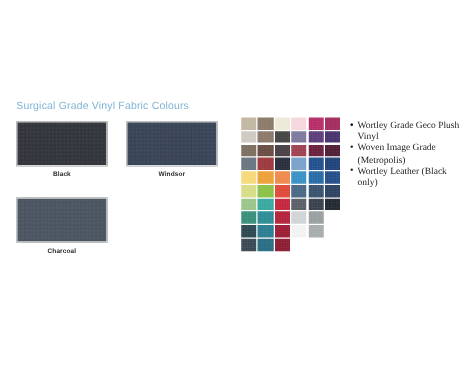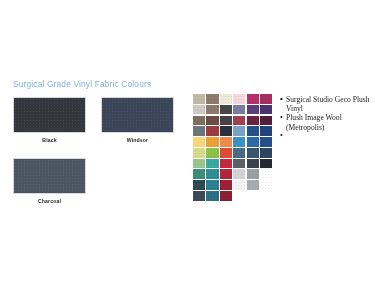--- a/index.html
+++ b/index.html
@@ -321,18 +321,18 @@
       <div class="grid-swatch" style="background: rgb(43, 111, 132);">
         <span class="grain"></span>
       </div>
       <div class="grid-swatch" style="background: rgb(140, 31, 51);">
         <span class="grain"></span>
       </div>
     </div>
 
   <ul id="fabric-list">
       <li><span class="bullet">•</span></li>
-      <li><span class="bullet">•</span><span>Surgical Studio Geco Plush Vinyl</span></li>
-      <li><span class="bullet">•</span><span>Plush Image Wool (Metropolis)</span></li>
-      <li><span class="bullet">•</span></li>
+      <li><span class="bullet">•</span><span>Wortley Grade Geco Plush Vinyl</span></li>
+      <li><span class="bullet">•</span><span>Woven Image Grade (Metropolis)</span></li>
+      <li><span class="bullet">•</span><span>Wortley Leather (Black only)</span></li>
     </ul>
 
 </div>
 
 </body></html>

